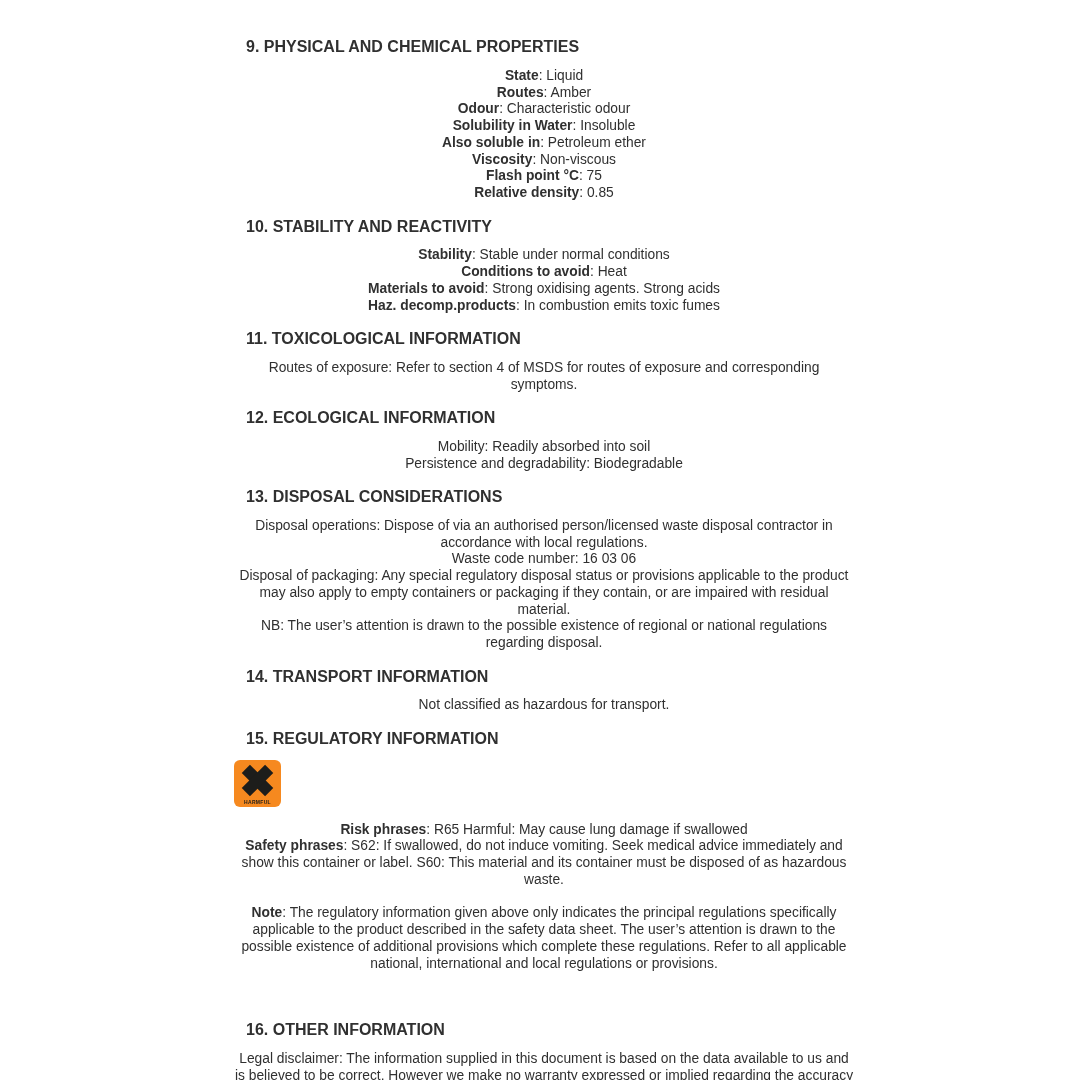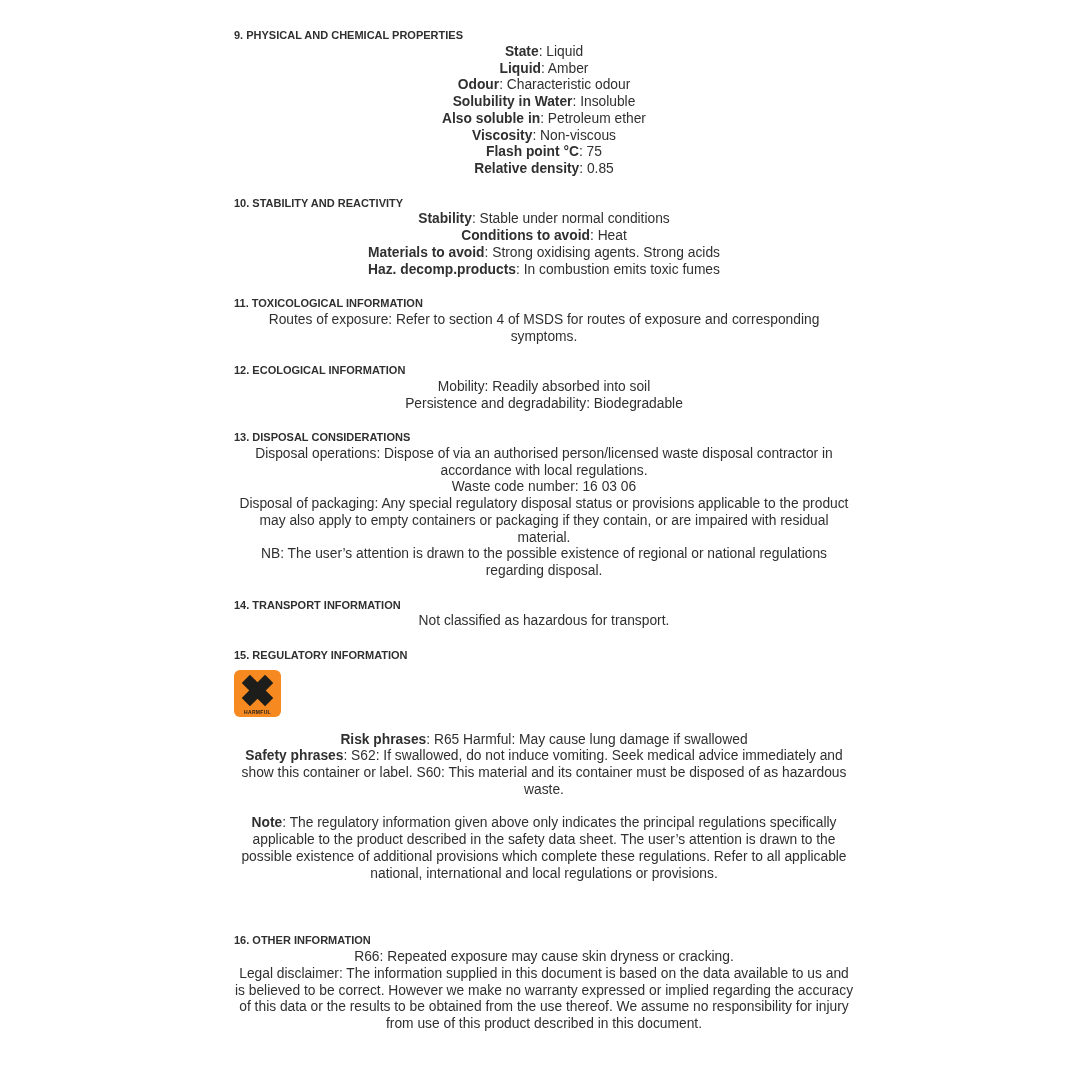--- a/index.html
+++ b/index.html
@@ -20,42 +20,42 @@
     left: 234px;
     top: 27px;
     width: 620px;
     font-size: 13.8px;
     line-height: 16.75px;
   }
   .section { margin-top: 16.75px; }
   .section:first-child { margin-top: 0; }
   .section.extra-gap { margin-top: 50px; }
   .heading {
-    font-size: 11px;
+    font-size: 16px;
     line-height: 16.75px;
     font-weight: bold;
-    margin: 0;
+    margin: 12px;
   }
   .para { margin: 0; text-align: center; }
   .para.space-before { margin-top: 16.75px; }
   .pictogram {
     display: block;
     width: 47px;
     height: 47px;
     margin: 6px 0 15px 0;
   }
 </style>
 </head>
 <body>
 
 <div class="content">
     <section class="section">
       <h2 class="heading">9. PHYSICAL AND CHEMICAL PROPERTIES</h2>
       <p class="para"><b>State</b><span>: Liquid</span></p>
-      <p class="para"><b>Liquid</b><span>: Amber</span></p>
+      <p class="para"><b>Routes</b><span>: Amber</span></p>
       <p class="para"><b>Odour</b><span>: Characteristic odour</span></p>
       <p class="para"><b>Solubility in Water</b><span>: Insoluble</span></p>
       <p class="para"><b>Also soluble in</b><span>: Petroleum ether</span></p>
       <p class="para"><b>Viscosity</b><span>: Non-viscous</span></p>
       <p class="para"><b>Flash point °C</b><span>: 75</span></p>
       <p class="para"><b>Relative density</b><span>: 0.85</span></p>
     </section>
     <section class="section">
       <h2 class="heading">10. STABILITY AND REACTIVITY</h2>
       <p class="para"><b>Stability</b><span>: Stable under normal conditions</span></p>
@@ -92,16 +92,15 @@
           <rect x="-5.8" y="-16.5" width="11.6" height="33" fill="#1d1d1b"></rect>
         </g>
         <text x="23.5" y="43.8" text-anchor="middle" font-size="5" font-weight="bold" letter-spacing="0.3" fill="#1d1d1b">HARMFUL</text>
       </svg>
       <p class="para"><b>Risk phrases</b><span>: R65 Harmful: May cause lung damage if swallowed</span></p>
       <p class="para"><b>Safety phrases</b><span>: S62: If swallowed, do not induce vomiting. Seek medical advice immediately and show this container or label. S60: This material and its container must be disposed of as hazardous waste.</span></p>
       <p class="para space-before"><b>Note</b><span>: The regulatory information given above only indicates the principal regulations specifically applicable to the product described in the safety data sheet. The user’s attention is drawn to the possible existence of additional provisions which complete these regulations. Refer to all applicable national, international and local regulations or provisions.</span></p>
     </section>
     <section class="section extra-gap">
       <h2 class="heading">16. OTHER INFORMATION</h2>
-      <p class="para"><span>R66: Repeated exposure may cause skin dryness or cracking.</span></p>
       <p class="para"><span>Legal disclaimer: The information supplied in this document is based on the data available to us and is believed to be correct. However we make no warranty expressed or implied regarding the accuracy of this data or the results to be obtained from the use thereof. We assume no responsibility for injury from use of this product described in this document.</span></p>
     </section>
   </div>
 
 </body></html>

